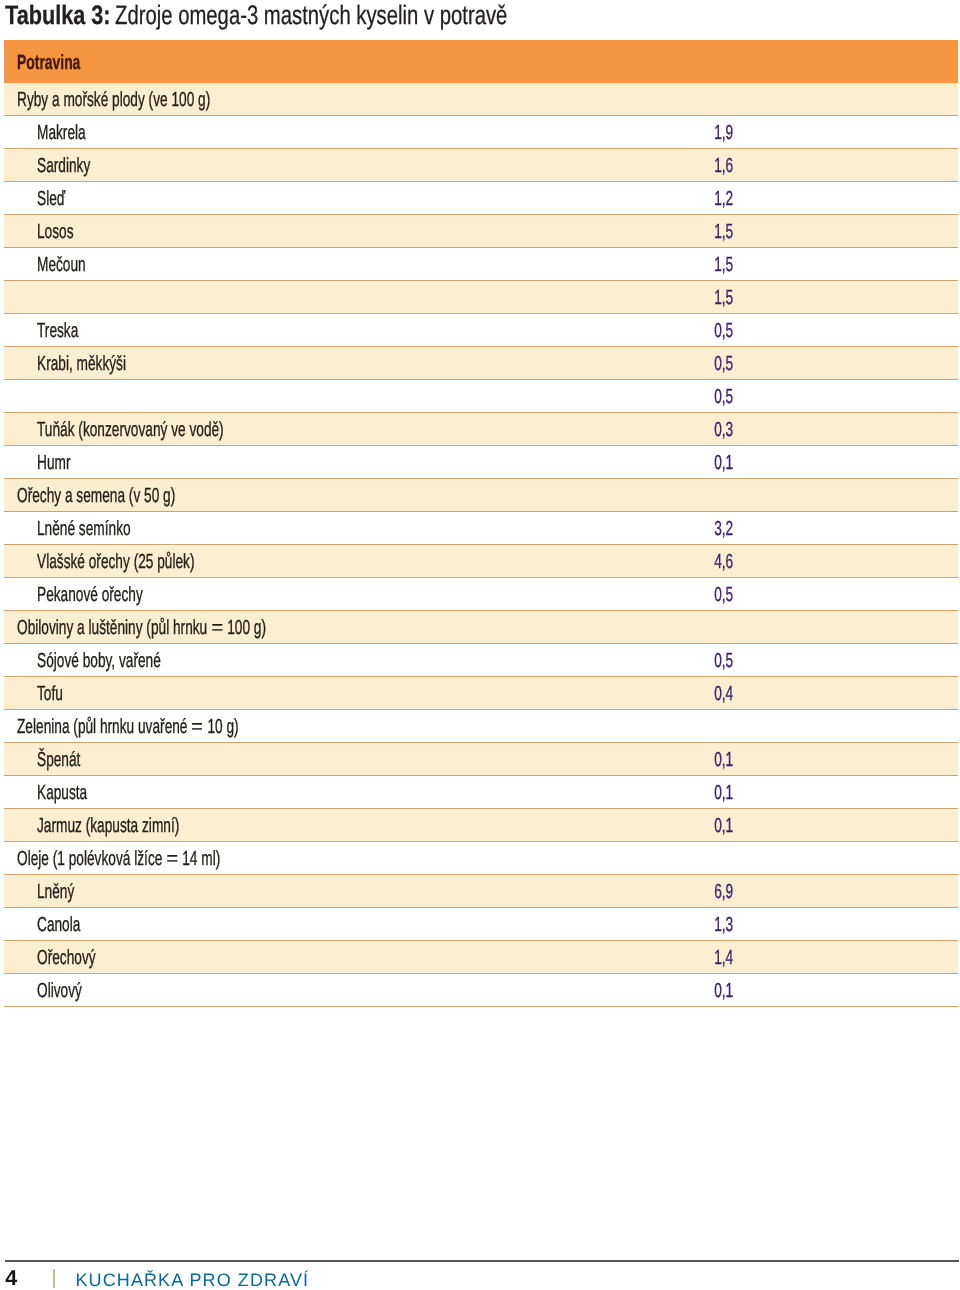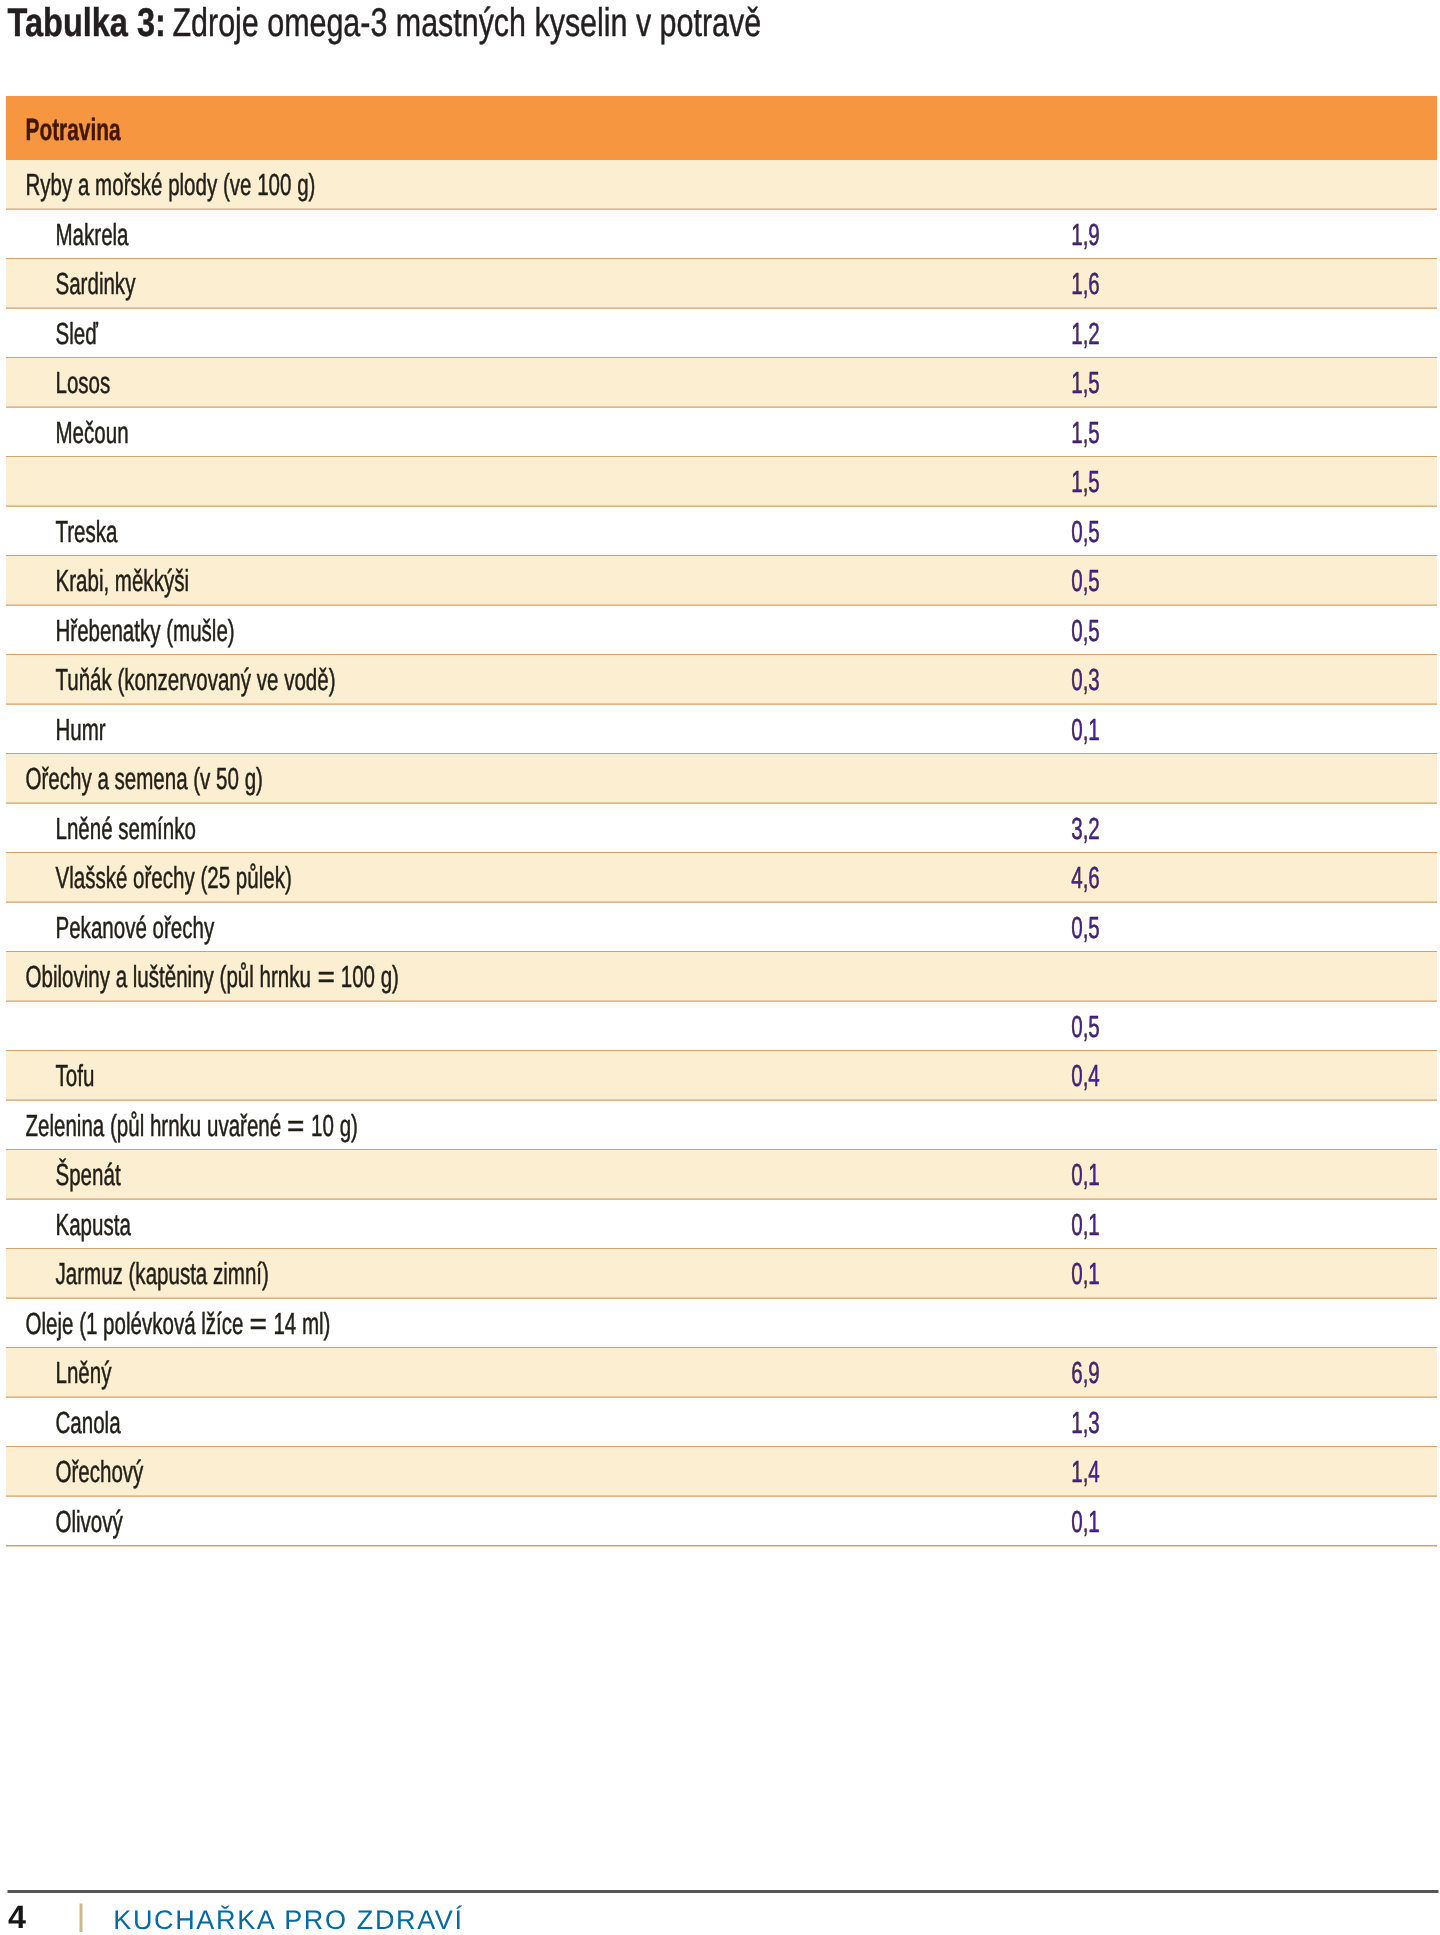--- a/index.html
+++ b/index.html
@@ -20,21 +20,21 @@
   
   .caption{position:absolute;left:0;top:-2.4px;width:900px;height:34px;
            font-size:26.7px;color:#231f20;line-height:34px;white-space:nowrap;
            -webkit-text-stroke:0.3px #231f20;}
   .caption .cap-label{position:absolute;left:5px;top:0;font-weight:bold;
                       display:inline-block;transform-origin:left center;transform:scaleX(0.8121);will-change:opacity;}
   .caption .cap-text{position:absolute;left:114.5px;top:0;
                      display:inline-block;transform-origin:left center;transform:scaleX(0.7602);will-change:opacity;}
 
   
-  .tbl{position:absolute;left:4px;top:40px;width:953.5px;margin-top:24px;}
+  .tbl{position:absolute;left:4px;top:40px;width:953.5px;}
   .thead{height:43px;background:#f79641;position:relative;}
   .thead .h1{position:absolute;left:13px;top:1px;height:43px;line-height:43px;
              font-size:20.6px;font-weight:bold;color:#411705;-webkit-text-stroke:0.3px #411705;}
   .thead .h2{position:absolute;right:97px;top:1px;height:43px;line-height:43px;
              font-size:20.6px;font-weight:bold;color:#411705;-webkit-text-stroke:0.3px #411705;
              letter-spacing:-0.12px;}
   .trow{position:relative;height:33px;border-bottom:1.2px solid #d2a26c;box-sizing:border-box;}
   .trow.cream{background:#fcefd1;}
   .trow.white{background:#ffffff;}
   .trow .nm{position:absolute;left:13px;top:2.4px;height:31.9px;line-height:31.9px;
@@ -95,21 +95,20 @@
         </div>
         <div class="trow item white">
           <div class="nm"><span class="cx">Treska</span></div>
           <div class="vl"><span class="cxr">0,5</span></div>
         </div>
         <div class="trow item cream">
           <div class="nm"><span class="cx">Krabi, měkkýši</span></div>
           <div class="vl"><span class="cxr">0,5</span></div>
         </div>
         <div class="trow item white">
-          <div class="nm"><span class="cx">Hřebenatky (mušle)</span></div>
           <div class="vl"><span class="cxr">0,5</span></div>
         </div>
         <div class="trow item cream">
           <div class="nm"><span class="cx">Tuňák (konzervovaný ve vodě)</span></div>
           <div class="vl"><span class="cxr">0,3</span></div>
         </div>
         <div class="trow item white">
           <div class="nm"><span class="cx">Humr</span></div>
           <div class="vl"><span class="cxr">0,1</span></div>
         </div>
@@ -125,20 +124,21 @@
           <div class="vl"><span class="cxr">4,6</span></div>
         </div>
         <div class="trow item white">
           <div class="nm"><span class="cx">Pekanové ořechy</span></div>
           <div class="vl"><span class="cxr">0,5</span></div>
         </div>
         <div class="trow category cream">
           <div class="nm"><span class="cx">Obiloviny a luštěniny (půl hrnku <span class="wide">=</span> 100 g)</span></div>
         </div>
         <div class="trow item white">
+          <div class="nm"><span class="cx">Sójové boby, vařené</span></div>
           <div class="vl"><span class="cxr">0,5</span></div>
         </div>
         <div class="trow item cream">
           <div class="nm"><span class="cx">Tofu</span></div>
           <div class="vl"><span class="cxr">0,4</span></div>
         </div>
         <div class="trow category white">
           <div class="nm"><span class="cx">Zelenina (půl hrnku uvařené <span class="wide">=</span> 10 g)</span></div>
         </div>
         <div class="trow item cream">

